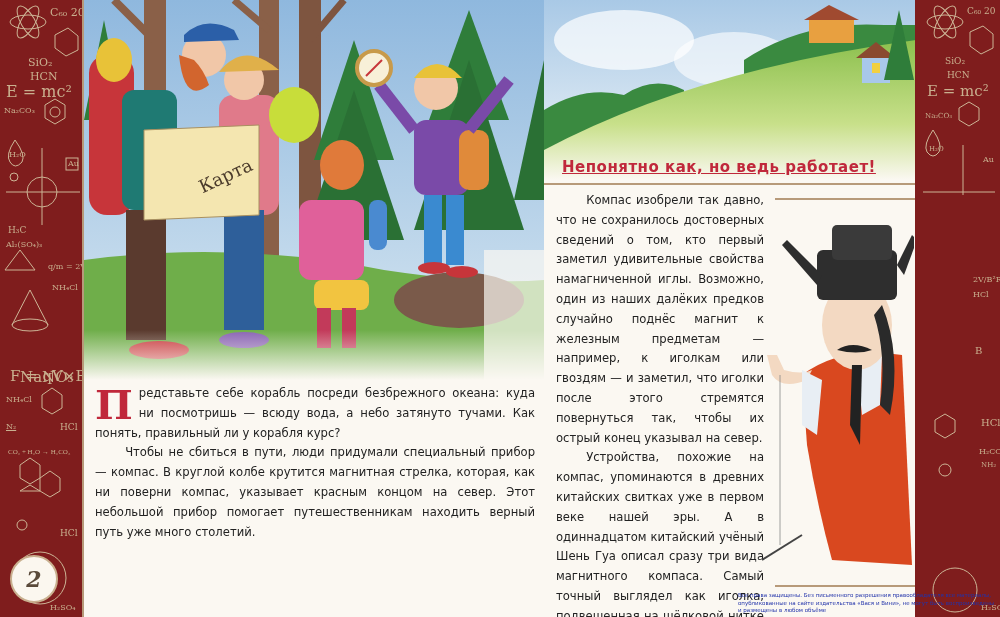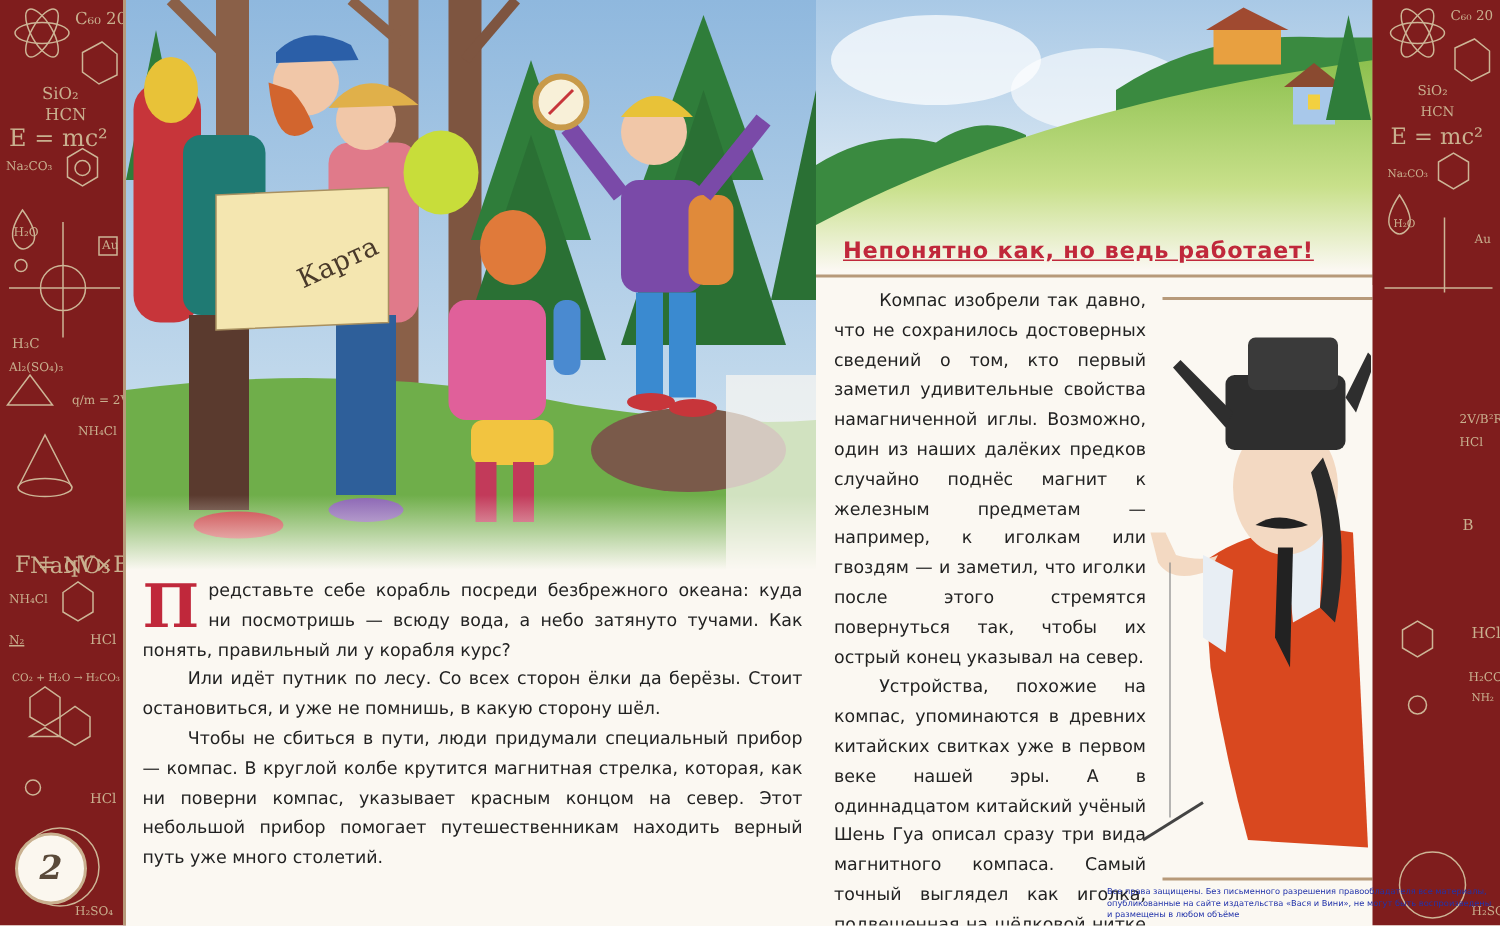--- a/index.html
+++ b/index.html
@@ -62,21 +62,21 @@
   <span class="deco-text" style="left:68px;top:159px;font-size:8px;">Au</span>
   <span class="deco-text" style="left:8px;top:225px;font-size:9px;">H₃C</span>
   <span class="deco-text" style="left:6px;top:240px;font-size:8px;">Al₂(SO₄)₃</span>
   <span class="deco-text" style="left:48px;top:262px;font-size:8px;">q/m = 2V/B²R²</span>
   <span class="deco-text" style="left:52px;top:283px;font-size:8px;">NH₄Cl</span>
   <span class="deco-text" style="left:10px;top:335px;font-size:15px;margin-top:32px;">F = qV×B</span>
   <span class="deco-text" style="left:20px;top:368px;font-size:15px;">NaNO₃</span>
   <span class="deco-text" style="left:6px;top:395px;font-size:8px;">NH₄Cl</span>
   <span class="deco-text" style="left:6px;top:422px;font-size:8px;text-decoration:underline;">N₂</span>
   <span class="deco-text" style="left:60px;top:422px;font-size:9px;">HCl</span>
-  <span class="deco-text" style="left:8px;top:448px;font-size:7px;">CO₂ + H₂O → H₂CO₃</span>
+  <span class="deco-text" style="left:8px;top:448px;font-size:7px;font-family:Liberation Serif, serif;">CO₂ + H₂O → H₂CO₃</span>
   <span class="deco-text" style="left:60px;top:528px;font-size:9px;">HCl</span>
   <span class="deco-text" style="left:50px;top:603px;font-size:8px;">H₂SO₄</span>
   <div class="page-num">2</div>
 </div>
 
 <div class="illus-forest">
   <svg width="460" height="380" viewBox="0 0 460 380">
     <defs>
       <linearGradient id="sky" x1="0" y1="0" x2="0" y2="1">
         <stop offset="0" stop-color="#8fb8de"></stop>
@@ -216,21 +216,20 @@
   <span class="deco-text" style="left:64px;top:447px;font-size:8px;">H₂CO₃</span>
   <span class="deco-text" style="left:66px;top:603px;font-size:8px;">H₂SO₄</span>
 </div>
 
 <div class="heading">Непонятно как, но ведь работает!</div>
 
 <div class="text-block left-text">
   <p class="first">
     <span class="dropcap">П</span><span>редставьте себе корабль посреди безбрежного океана: куда ни посмотришь — всюду вода, а небо затянуто тучами. Как понять, правильный ли у корабля курс?</span>
   </p>
-  <p>Или идёт путник по лесу. Со всех сторон ёлки да берёзы. Стоит остановиться, и уже не помнишь, в какую сторону шёл.</p>
   <p>Чтобы не сбиться в пути, люди придумали специальный прибор — компас. В круглой колбе крутится магнитная стрелка, которая, как ни поверни компас, указывает красным концом на север. Этот небольшой прибор помогает путешественникам находить верный путь уже много столетий.</p>
 </div>
 
 <div class="text-block right-text">
   <p>Компас изобрели так давно, что не сохранилось достоверных сведений о том, кто первый заметил удивительные свойства намагниченной иглы. Возможно, один из наших далёких предков случайно поднёс магнит к железным предметам — например, к иголкам или гвоздям — и заметил, что иголки после этого стремятся повернуться так, чтобы их острый конец указывал на север.</p>
   <p>Устройства, похожие на компас, упоминаются в древних китайских свитках уже в первом веке нашей эры. А в одиннадцатом китайский учёный Шень Гуа описал сразу три вида магнитного компаса. Самый точный выглядел как иголка, подвешенная на шёлковой нитке с помощью маленького кусочка воска. Второй вариант долгое время</p>
 </div>
 
 <div class="illus-sage">
   <svg width="152" height="375" viewBox="0 0 152 375">

